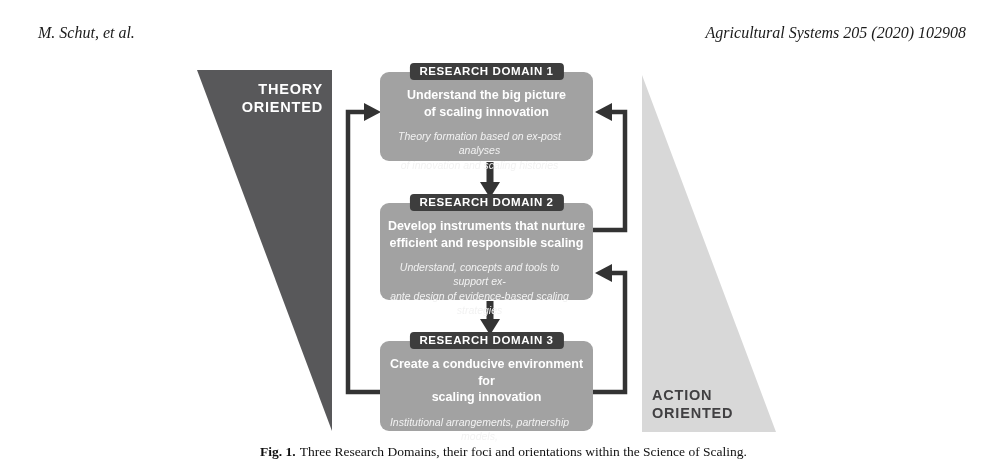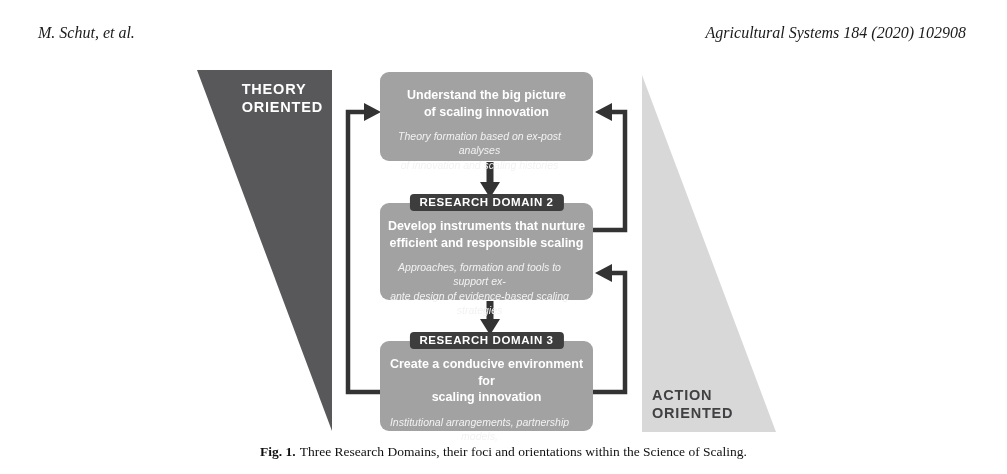--- a/index.html
+++ b/index.html
@@ -29,21 +29,21 @@
 
   
   .orient {
     position: absolute;
     font-weight: bold;
     font-size: 14.5px;
     line-height: 18px;
     letter-spacing: 0.8px;
     white-space: nowrap;
   }
-  .orient-theory { right: 684px; top: 80px; text-align: left; color: #ffffff; }
+  .orient-theory { right: 684px; top: 80px; text-align: right; color: #ffffff; }
   .orient-action { left: 652px; top: 386px; text-align: left; color: #414042; }
 
   
   .domain-box {
     position: absolute;
     left: 380px;
     width: 213px;
     background: #a2a2a2;
     border-radius: 9px;
     text-align: center;
@@ -94,21 +94,21 @@
     white-space: nowrap;
   }
   .cap-label { font-weight: bold; margin-right: 4px; }
 </style>
 </head>
 <body>
 
 <div class="page">
 
   <div class="hdr hdr-left">M. Schut, et al.</div>
-  <div class="hdr hdr-right">Agricultural Systems 184 (2020) 102908</div>
+  <div class="hdr hdr-right">Agricultural Systems 205 (2020) 102908</div>
 
   <svg class="fig-svg" viewBox="0 0 1007 474">
 
     <polygon points="197,70 332,70 332,431" fill="#58585a"></polygon>
     <polygon points="642,75 642,432 776,432" fill="#d8d8d8"></polygon>
 
     <path d="M 380 392 H 348 V 112 H 366" fill="none" stroke-width="4.5" stroke="#333333"></path>
     <polygon points="364,103 364,121 381,112" fill="#333333"></polygon>
 
     <path d="M 593 230 H 625 V 112 H 610" fill="none" stroke-width="4.5" stroke="#333333"></path>
@@ -127,38 +127,39 @@
   <div class="orient orient-theory">
     <span>THEORY</span><br>
     <span>ORIENTED</span>
   </div>
   <div class="orient orient-action">
     <span>ACTION</span><br>
     <span>ORIENTED</span>
   </div>
 
   <div class="domain-box box1">
+    <div class="badge">RESEARCH DOMAIN 1</div>
     <div class="box-title">
       <span>Understand the big picture</span><br>
       <span>of scaling innovation</span>
     </div>
     <div class="box-desc">
       <span>Theory formation based on ex-post analyses</span><br>
       <span>of innovation and scaling histories</span>
     </div>
   </div>
 
   <div class="domain-box box2">
     <div class="badge">RESEARCH DOMAIN 2</div>
     <div class="box-title">
       <span>Develop instruments that nurture</span><br>
       <span>efficient and responsible scaling</span>
     </div>
     <div class="box-desc">
-      <span>Approaches, formation and tools to support ex-</span><br>
+      <span>Understand, concepts and tools to support ex-</span><br>
       <span>ante design of evidence-based scaling strategies</span>
     </div>
   </div>
 
   <div class="domain-box box3">
     <div class="badge">RESEARCH DOMAIN 3</div>
     <div class="box-title">
       <span>Create a conducive environment for</span><br>
       <span>scaling innovation</span>
     </div>

